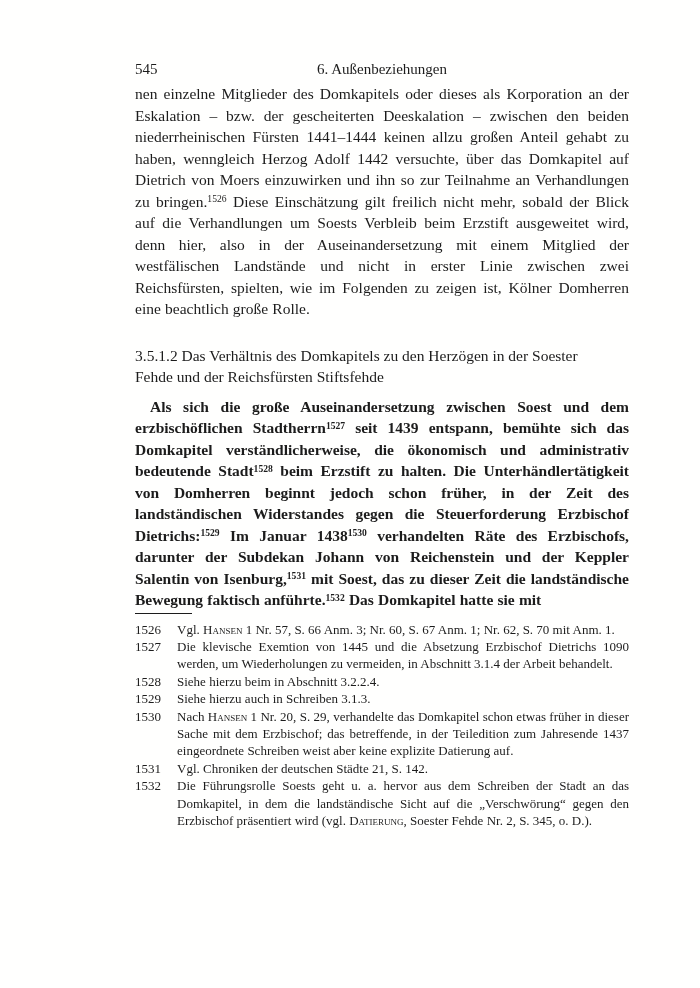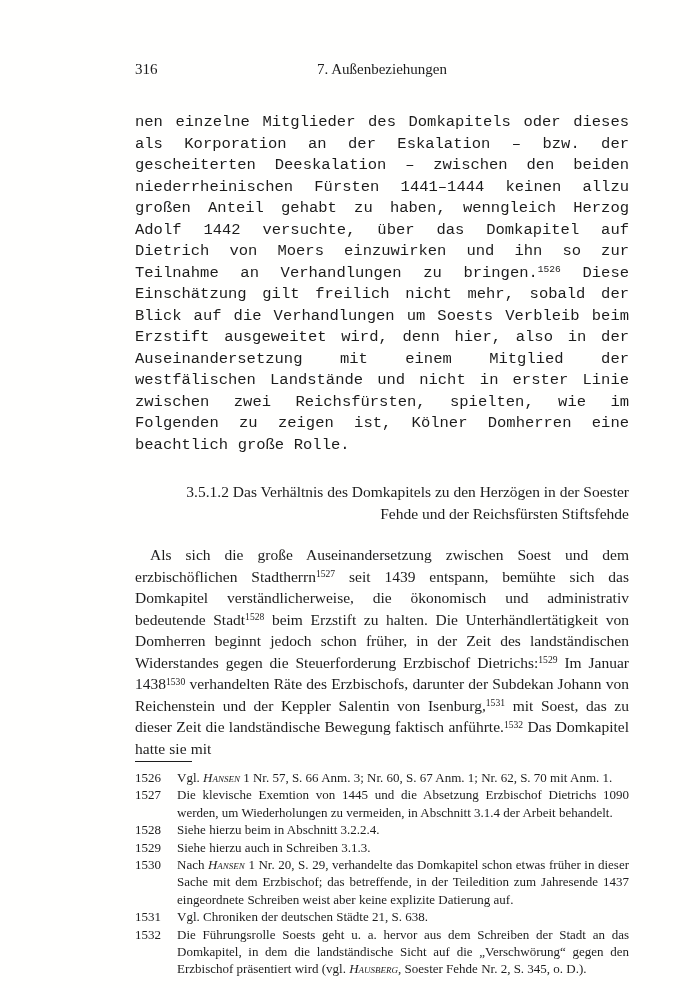--- a/index.html
+++ b/index.html
@@ -35,39 +35,39 @@
     top: 0;
   }
   .body-par {
     margin: 0;
     font-size: 15.5px;
     line-height: 21.5px;
     text-align: justify;
     hyphens: auto;
     word-spacing: 0.02em;
   }
-  .par-1 { margin-top: 33px; font-family: Liberation Mono, monospace; }
-  .par-2 { margin-top: 20px; text-indent: 15px; }
+  .par-1 { margin-top: 4px; }
+  .par-2 { margin-top: 8px; text-indent: 15px; font-weight: bold; }
   .section-heading {
     margin: 25px 0 0 0;
     font-size: 15.5px;
     line-height: 21.5px;
     font-weight: normal;
-    text-align: right;
+    text-align: left;
   }
   .section-heading span { display: block; }
   .fn-ref {
     font-size: 62%;
     line-height: 0;
     position: relative;
     top: -0.42em;
     vertical-align: baseline;
     letter-spacing: 0;
   }
-  .sc { font-variant: small-caps; font-style: italic; }
+  .sc { font-variant: small-caps; }
   .footnotes {
     font-size: 13px;
     line-height: 17.4px;
   }
   .fn-rule {
     margin-top: 2px;
     width: 57px;
     height: 1px;
     background: #1c1c1c;
   }
@@ -79,22 +79,22 @@
     text-align: justify;
     hyphens: auto;
   }
 </style>
 </head>
 <body>
 
 <div class="page">
 
   <header class="running-header">
-    <span class="pagenum">316</span>
-    <span class="running-head">7. Außenbeziehungen</span>
+    <span class="pagenum">545</span>
+    <span class="running-head">6. Außenbeziehungen</span>
   </header>
 
   <main>
     <p class="body-par par-1">nen einzelne Mitglieder des Domkapitels oder dieses als Korporation an der Eskalation – bzw. der gescheiterten Deeskalation – zwischen den beiden niederrheinischen Fürsten 1441–1444 keinen allzu großen Anteil gehabt zu haben, wenngleich Herzog Adolf 1442 versuchte, über das Domkapitel auf Dietrich von Moers einzuwirken und ihn so zur Teilnahme an Verhandlungen zu bringen.<sup class="fn-ref">1526</sup> Diese Einschätzung gilt freilich nicht mehr, sobald der Blick auf die Verhandlungen um Soests Verbleib beim Erzstift ausgeweitet wird, denn hier, also in der Auseinandersetzung mit einem Mitglied der westfälischen Landstände und nicht in erster Linie zwischen zwei Reichsfürsten, spielten, wie im Folgenden zu zeigen ist, Kölner Domherren eine beachtlich große Rolle.</p>
 
     <h2 class="section-heading">
       <span>3.5.1.2 Das Verhältnis des Domkapitels zu den Herzögen in der Soester</span>
       <span>Fehde und der Reichsfürsten Stiftsfehde</span>
     </h2>
 
@@ -119,22 +119,22 @@
         <div class="fn-row">
           <span class="fn-num">1529</span>
           <div class="fn-text">Siehe hierzu auch in Schreiben 3.1.3.</div>
         </div>
         <div class="fn-row">
           <span class="fn-num">1530</span>
           <div class="fn-text">Nach <span class="sc">Hansen</span> 1 Nr. 20, S. 29, verhandelte das Domkapitel schon etwas früher in dieser Sache mit dem Erzbischof; das betreffende, in der Teiledition zum Jahresende 1437 eingeordnete Schreiben weist aber keine explizite Datierung auf.</div>
         </div>
         <div class="fn-row">
           <span class="fn-num">1531</span>
-          <div class="fn-text">Vgl. Chroniken der deutschen Städte 21, S. 638.</div>
+          <div class="fn-text">Vgl. Chroniken der deutschen Städte 21, S. 142.</div>
         </div>
         <div class="fn-row">
           <span class="fn-num">1532</span>
-          <div class="fn-text">Die Führungsrolle Soests geht u. a. hervor aus dem Schreiben der Stadt an das Domkapitel, in dem die landständische Sicht auf die „Verschwörung“ gegen den Erzbischof präsentiert wird (vgl. <span class="sc">Hausberg</span>, Soester Fehde Nr. 2, S. 345, o. D.).</div>
+          <div class="fn-text">Die Führungsrolle Soests geht u. a. hervor aus dem Schreiben der Stadt an das Domkapitel, in dem die landständische Sicht auf die „Verschwörung“ gegen den Erzbischof präsentiert wird (vgl. <span class="sc">Datierung</span>, Soester Fehde Nr. 2, S. 345, o. D.).</div>
         </div>
       </div>
   </footer>
 
 </div>
 
 </body></html>

